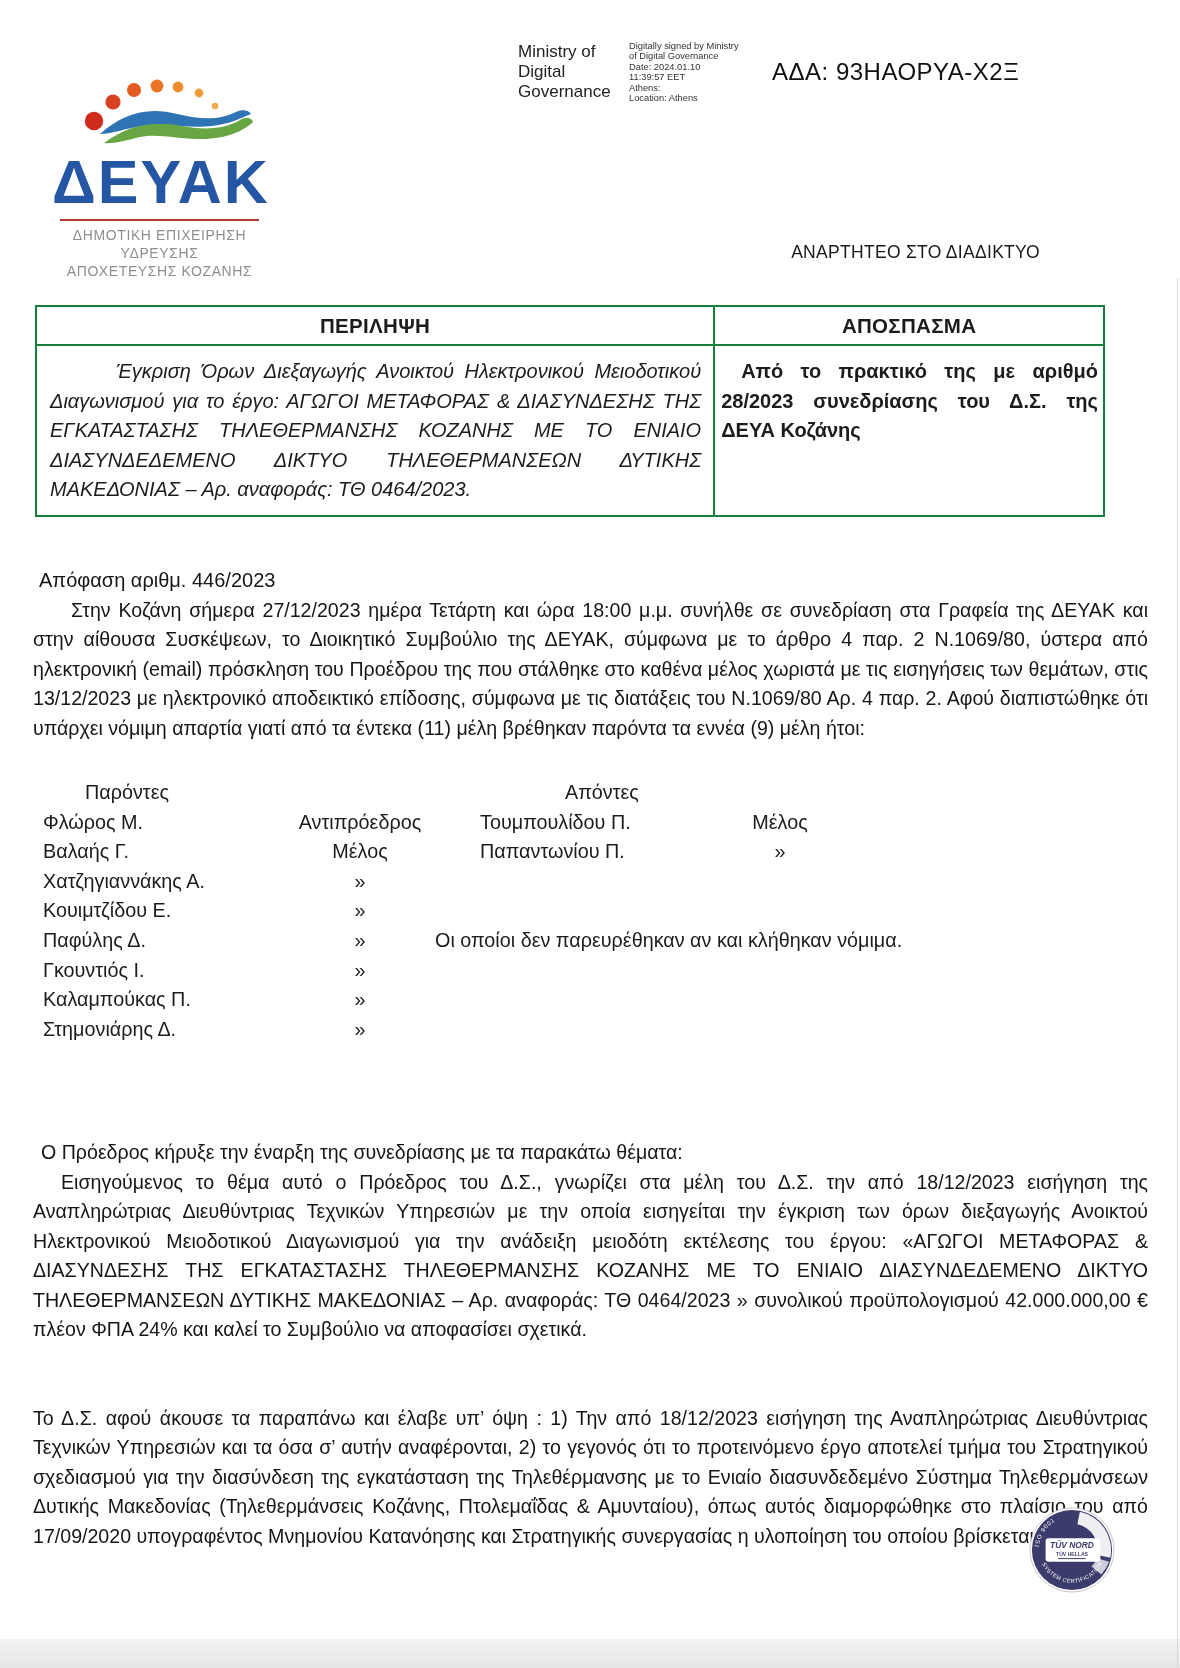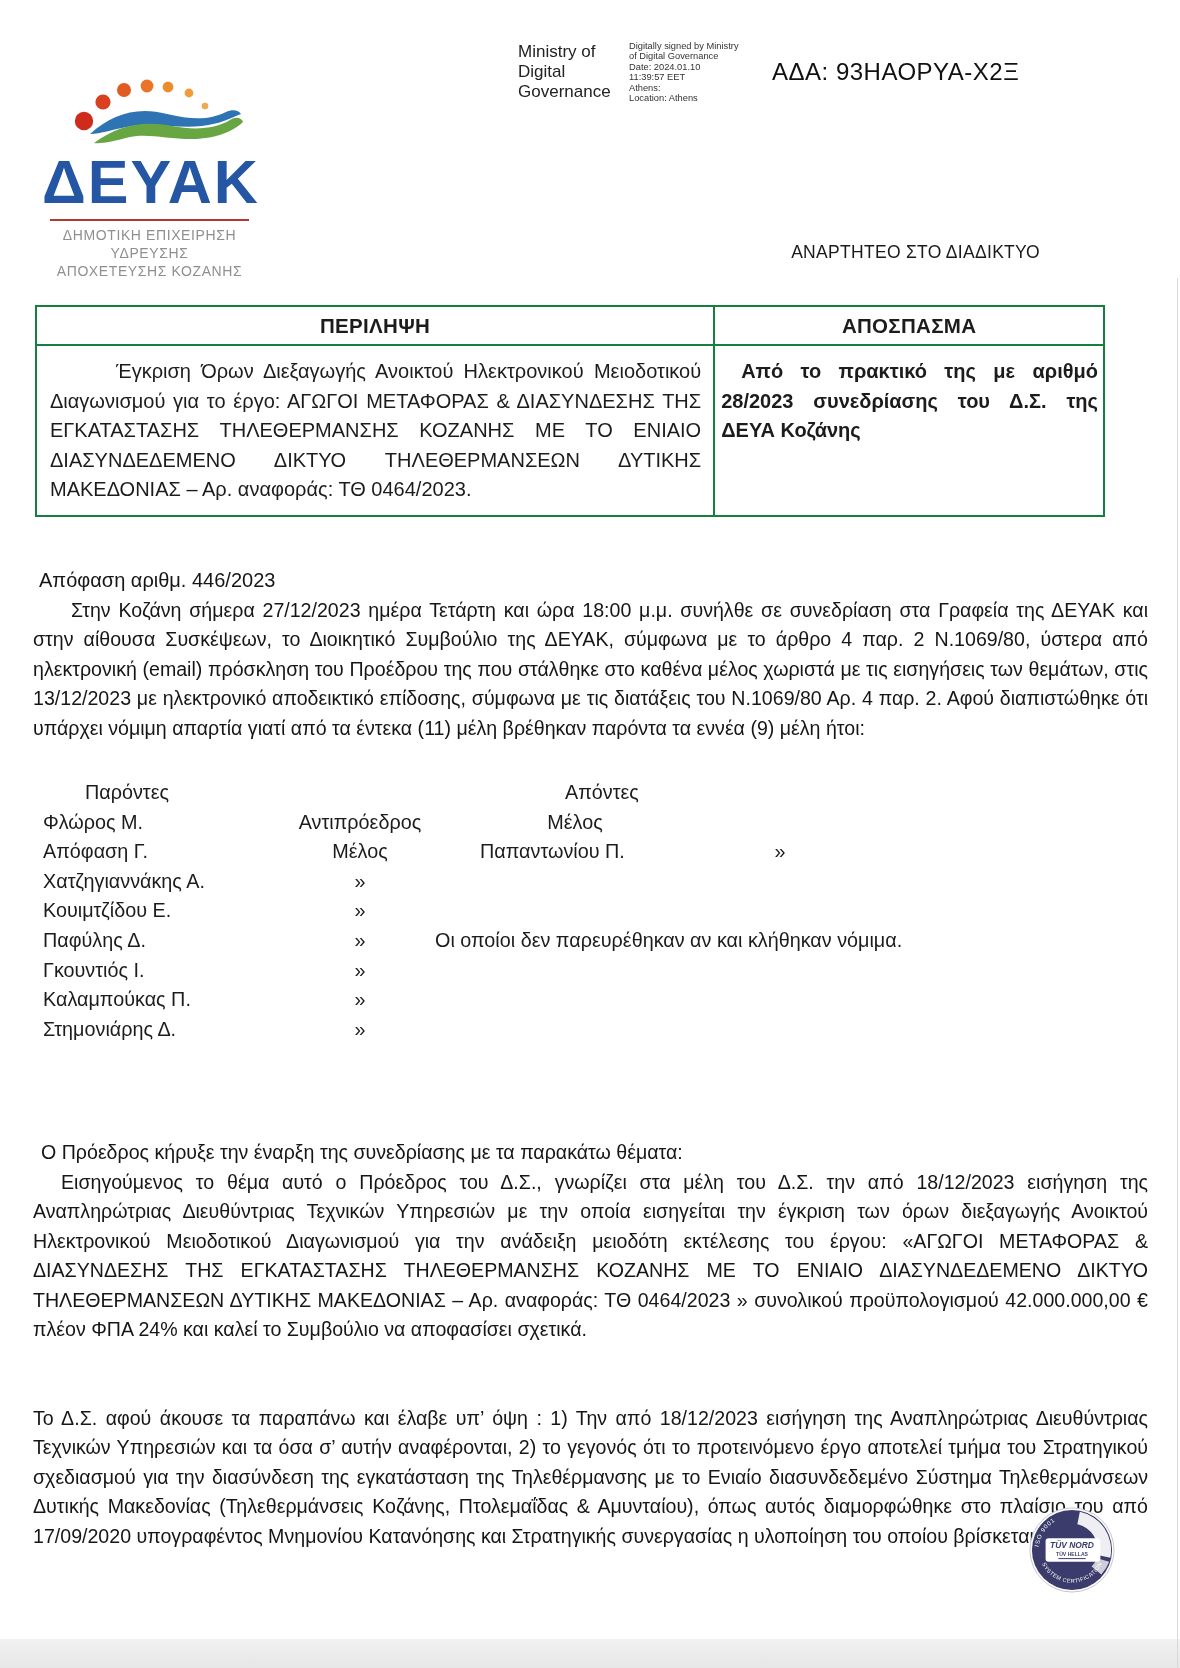--- a/index.html
+++ b/index.html
@@ -8,21 +8,21 @@
     position:relative;
     width:1180px; height:1668px;
     background:#ffffff;
     font-family:"Liberation Sans", sans-serif;
     color:#1c1c1c;
     overflow:hidden;
   }
   .abs { position:absolute; }
 
   
-  .logo-wrap { left:42px; top:64px; width:215px; }
+  .logo-wrap { left:52px; top:64px; width:215px; }
   .logo-art { display:block; }
   .logo-acronym {
     margin-top:2px;
     font-size:61px; font-weight:700; letter-spacing:2px;
     color:#2456a4; text-align:center; line-height:1.0;
   }
   .logo-rule { height:2px; background:#b03a30; margin:6px 8px 5px 8px; }
   .logo-sub {
     font-size:14px; color:#8f8f8f; text-align:center;
     letter-spacing:0.6px; line-height:1.3; font-weight:400;
@@ -43,21 +43,21 @@
     border:2px solid #15803d; vertical-align:top;
   }
   .summary-table th {
     font-size:20.5px; font-weight:700; text-align:center;
     padding:7px 4px 6px 4px; letter-spacing:0.3px;
   }
   .col-left  { width:63.5%; }
   .col-right { width:36.5%; }
   .cell-left {
     font-size:20px; line-height:29.6px; text-align:justify;
-    padding:11px 12px 10px 13px; text-indent:66px;
+    padding:11px 12px 10px 13px; text-indent:66px;font-style:italic;
   }
   .cell-right {
     font-size:20px; font-weight:700; line-height:29.6px; text-align:justify;
     padding:11px 5px 10px 6px; text-indent:20px;
   }
 
   
   .doc-text { left:33px; width:1115px; font-size:19.6px; line-height:29.4px; color:#161616; }
   .decision-number { top:566px; padding-left:6px; font-size:20px; }
   .para { text-align:justify; }
@@ -142,24 +142,25 @@
 <div class="abs doc-text para intro-para">Στην Κοζάνη σήμερα 27/12/2023 ημέρα Τετάρτη και ώρα 18:00 μ.μ.  συνήλθε  σε συνεδρίαση στα Γραφεία της ΔΕΥΑΚ και στην αίθουσα Συσκέψεων, το Διοικητικό Συμβούλιο της ΔΕΥΑΚ, σύμφωνα με το άρθρο 4 παρ. 2 Ν.1069/80,  ύστερα από ηλεκτρονική (email) πρόσκληση του Προέδρου της που στάλθηκε στο καθένα μέλος χωριστά με τις εισηγήσεις των θεμάτων, στις  13/12/2023 με ηλεκτρονικό αποδεικτικό επίδοσης,    σύμφωνα με τις διατάξεις του Ν.1069/80 Αρ. 4 παρ. 2.  Αφού διαπιστώθηκε ότι υπάρχει νόμιμη απαρτία γιατί από τα έντεκα (11) μέλη βρέθηκαν παρόντα τα εννέα (9)  μέλη ήτοι:</div>
 
 <div class="abs attendance">
   <div class="att-row">
     <div class="att-head-present">Παρόντες</div>
     <div class="att-head-absent">Απόντες</div>
   </div>
   <div class="att-row">
     <div class="att-name">Φλώρος Μ.</div>
     <div class="att-role">Αντιπρόεδρος</div>
+    <div class="att-absent-name">Τουμπουλίδου Π.</div>
     <div class="att-absent-role">Μέλος</div>
   </div>
   <div class="att-row">
-    <div class="att-name">Απόφαση Γ.</div>
+    <div class="att-name">Βαλαής Γ.</div>
     <div class="att-role">Μέλος</div>
     <div class="att-absent-name">Παπαντωνίου Π.</div>
     <div class="att-absent-role">»</div>
   </div>
   <div class="att-row">
     <div class="att-name">Χατζηγιαννάκης Α.</div>
     <div class="att-role">»</div>
   </div>
   <div class="att-row">
     <div class="att-name">Κουιμτζίδου Ε.</div>

